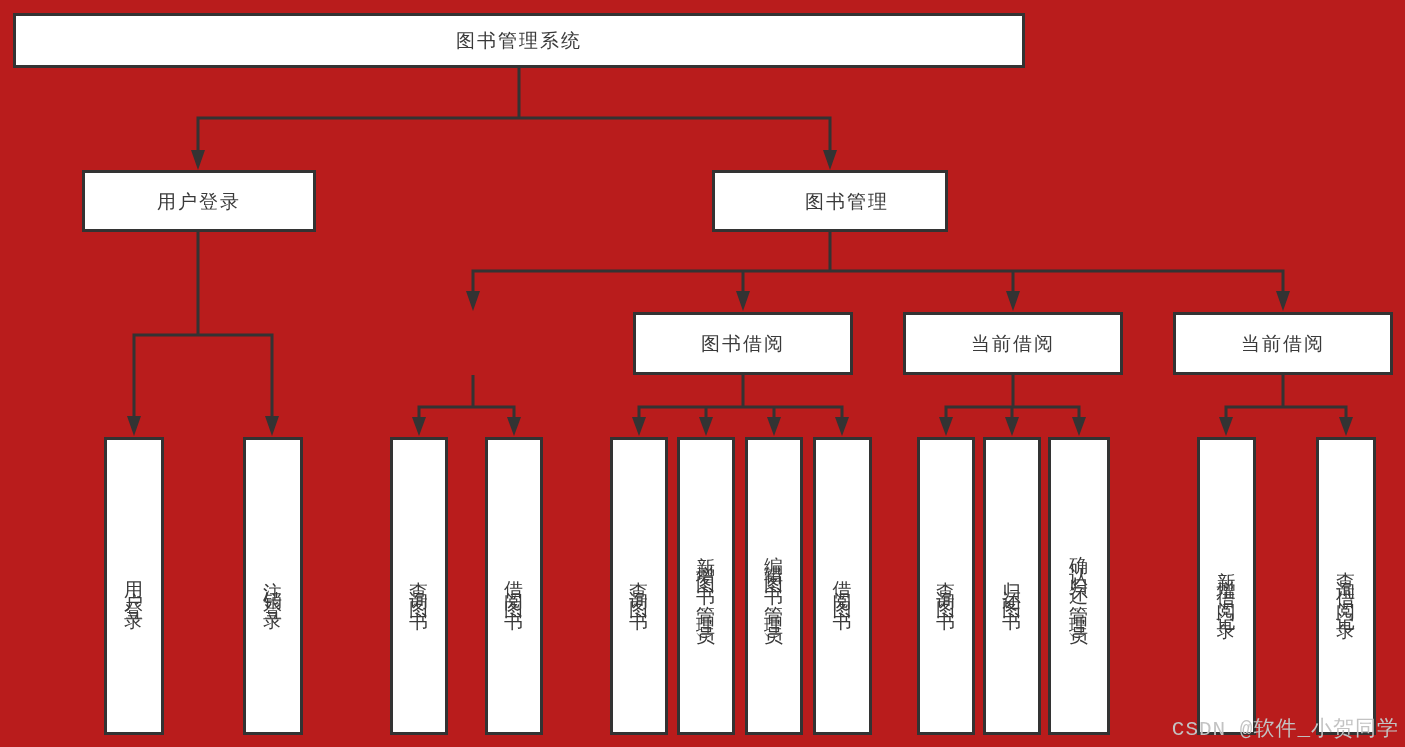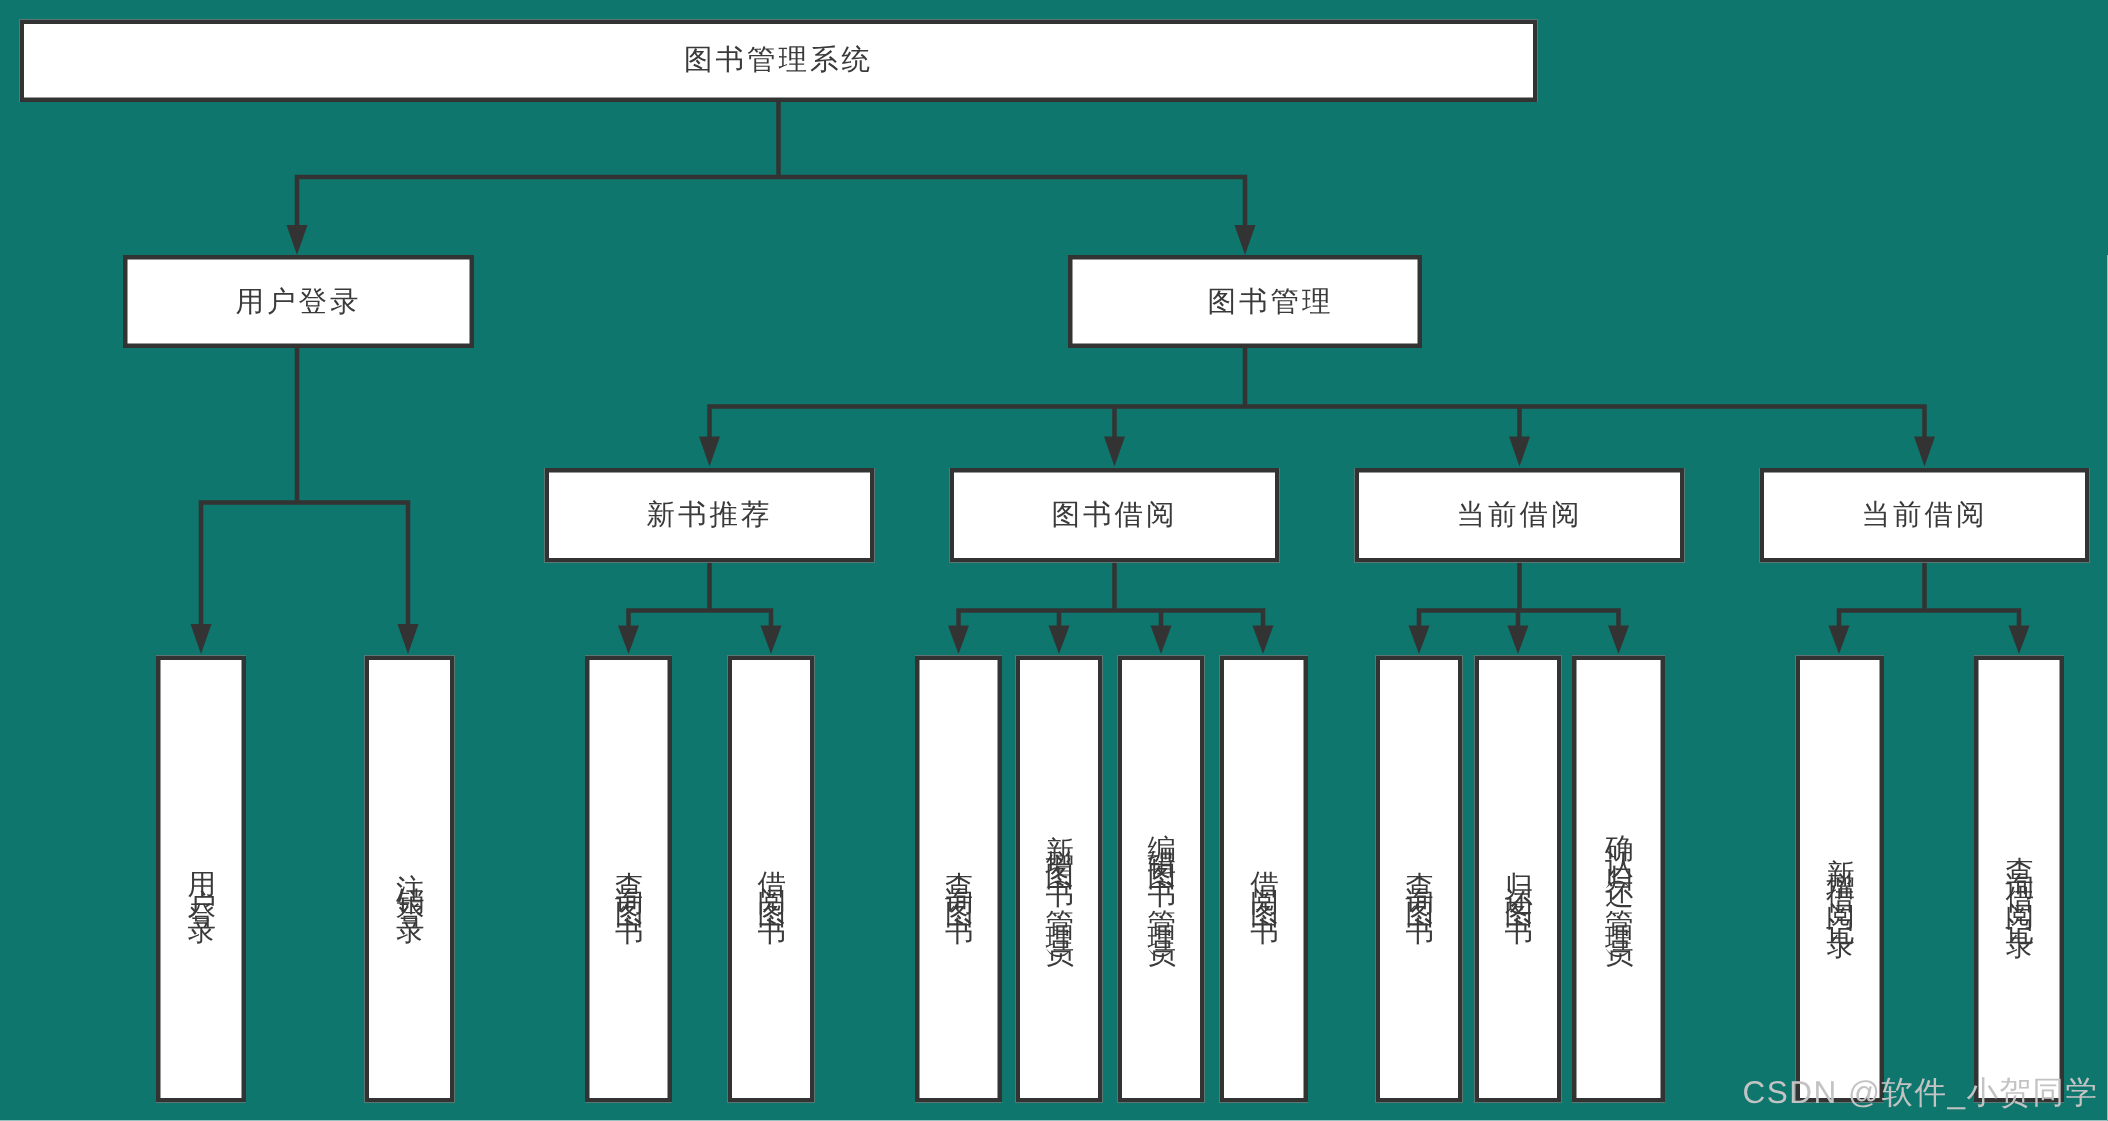--- a/index.html
+++ b/index.html
@@ -1,20 +1,20 @@
 <!DOCTYPE html>
 <html style="--line-color: #333333; --text-color: #3a3a3a; --box-bg: #ffffff; --watermark-color: #c3c3c3;"><head>
 <meta charset="utf-8">
 <style>
   html, body { margin: 0; padding: 0; background: #ffffff; }
   .canvas {
     position: relative;
     width: 1405px;
     height: 747px;
-    background: #0f766e;
+    background: #b91c1c;
     font-family: "Liberation Sans", sans-serif;
     overflow: hidden;
   }
   .connectors {
     position: absolute;
     left: 0; top: 0;
     width: 1405px; height: 747px;
   }
   .connectors path {
     fill: none;
@@ -46,20 +46,21 @@
     white-space: normal;
   }
   .watermark {
     position: absolute;
     right: 6px;
     top: 714px;
     font-size: 21px;
     color: var(--watermark-color, #c3c3c3);
     letter-spacing: 1px;
     white-space: nowrap;
+    font-family: Liberation Mono, monospace;
   }
 </style>
 </head>
 <body>
 
 <div class="canvas">
 
   <svg class="connectors" viewBox="0 0 1405 747" xmlns="http://www.w3.org/2000/svg">
 
     <path d="M519 68 V118 M196.5 118 H831.5 M198 116.5 V152 M830 116.5 V152"></path>
@@ -94,21 +95,20 @@
     <path d="M1283 375 V407 M1224.5 407 H1347.5 M1226 405.5 V419 M1346 405.5 V419"></path>
     <polygon points="1219,417 1233,417 1226,436"></polygon>
     <polygon points="1339,417 1353,417 1346,436"></polygon>
   </svg>
 
   <div class="node" style="left:13px; top:13px; width:1012px; height:55px;">图书管理系统</div>
 
   <div class="node" style="left:82px; top:170px; width:234px; height:62px;">用户登录</div>
   <div class="node" style="left:712px; top:170px; width:236px; height:62px;padding-left:34px;">图书管理</div>
 
-  <div class="node" style="left:363px; top:312px; width:220px; height:63px;">新书推荐</div>
   <div class="node" style="left:903px; top:312px; width:220px; height:63px;">当前借阅</div>
   <div class="node" style="left:633px; top:312px; width:220px; height:63px;">图书借阅</div>
   <div class="node" style="left:1173px; top:312px; width:220px; height:63px;">当前借阅</div>
 
   <div class="node v" style="left:104px; top:437px; width:60px; height:298px;">用户登录</div>
   <div class="node v" style="left:243px; top:437px; width:60px; height:298px;">注销登录</div>
 
   <div class="node v" style="left:390px; top:437px; width:58px; height:298px;">查询图书</div>
   <div class="node v" style="left:485px; top:437px; width:58px; height:298px;">借阅图书</div>
 

